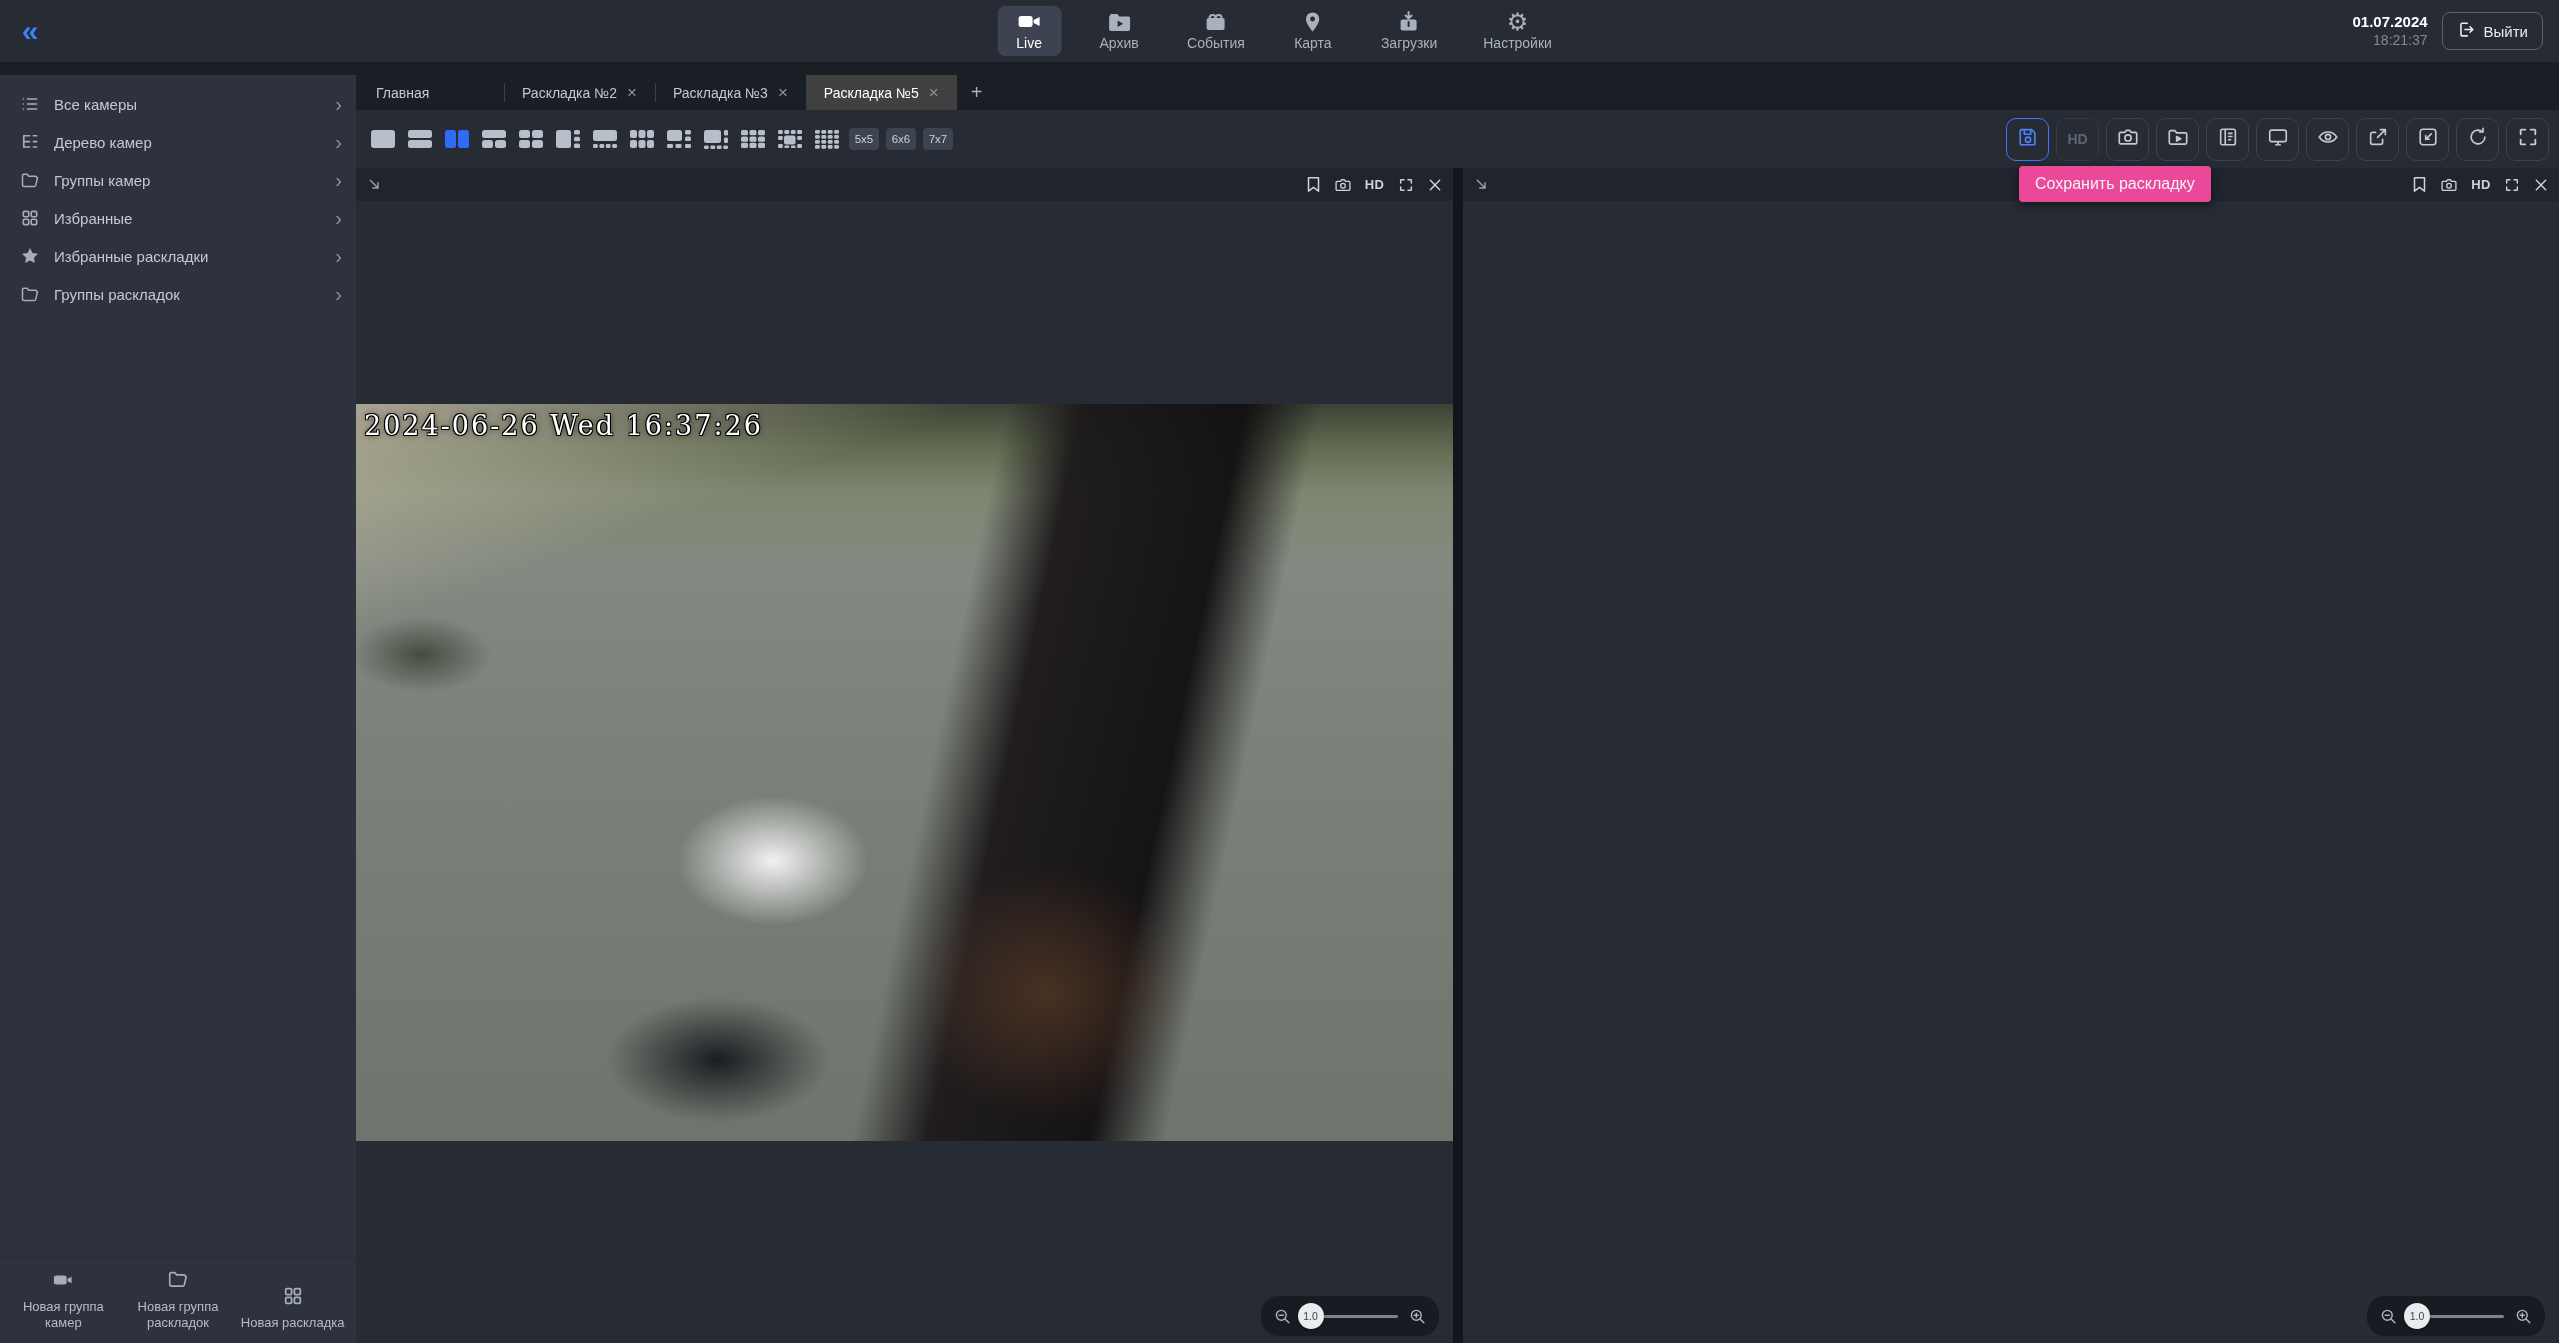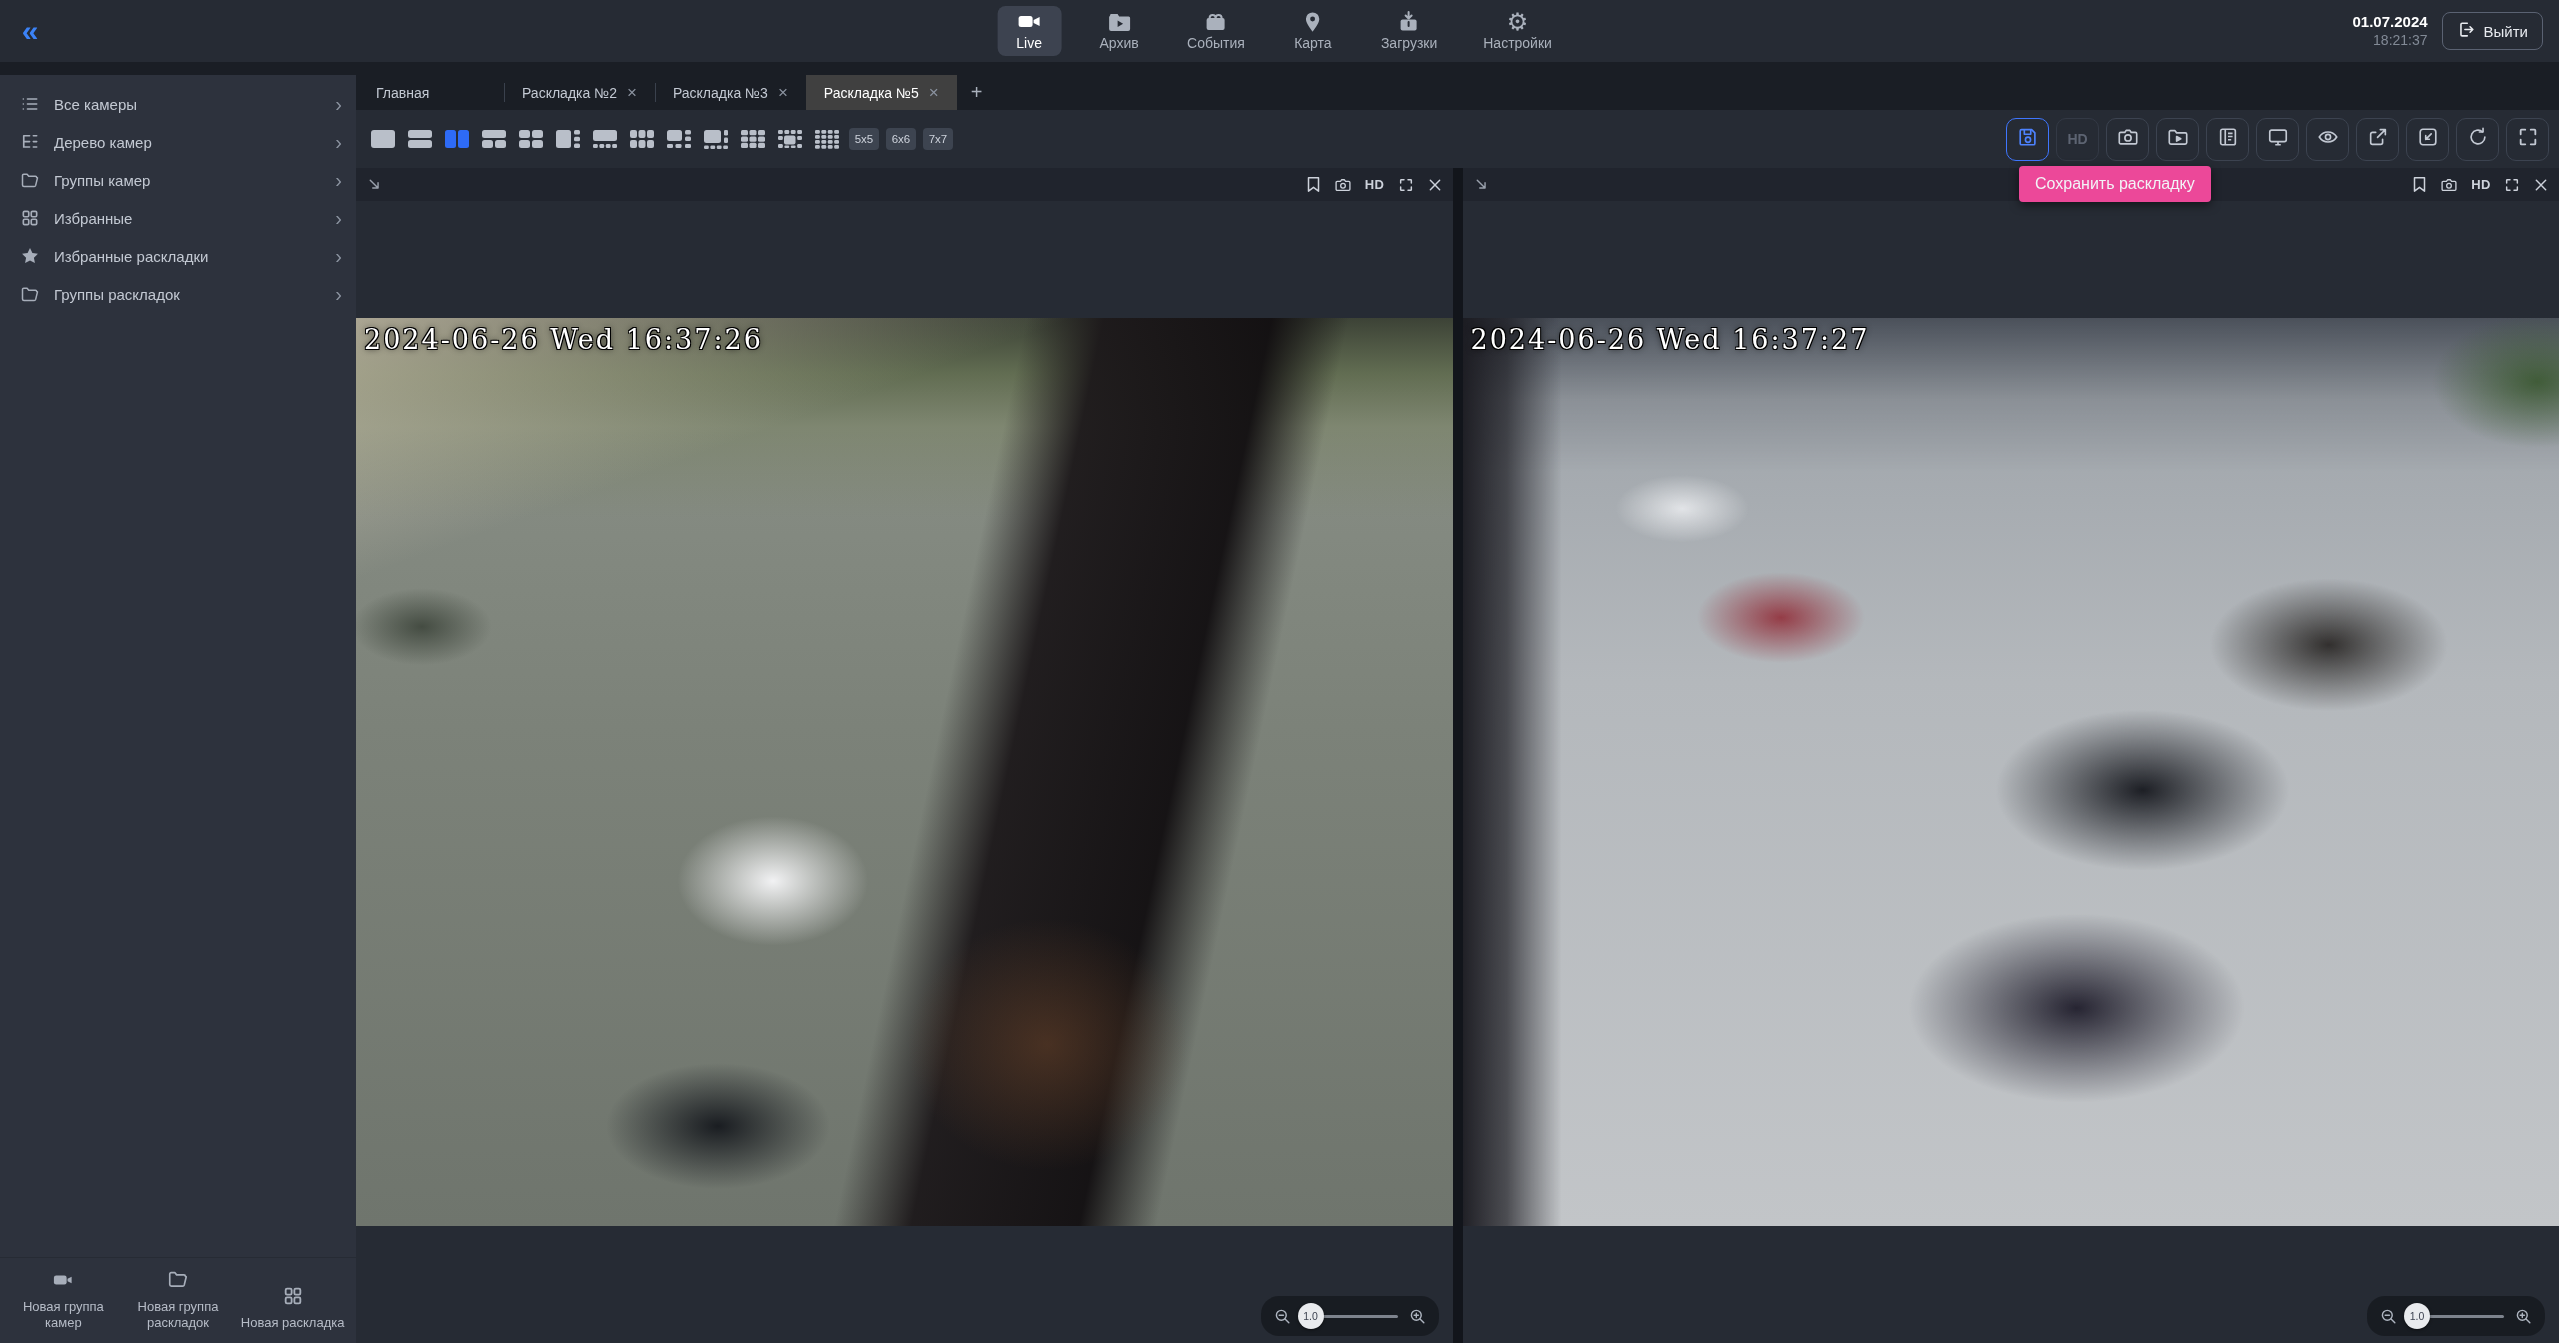--- a/index.html
+++ b/index.html
@@ -62,21 +62,21 @@
 
   
   .panels{flex:1;display:flex;gap:10px;background:#12151b;min-height:0;}
   .panel{flex:1;background:#262b34;display:flex;flex-direction:column;min-width:0;position:relative;}
   .panel-header{height:33px;background:#20242d;display:flex;align-items:center;padding:0 10px;flex:0 0 auto;}
   .panel-header .ph-left{color:#9aa1ad;}
   .panel-header .ph-right{margin-left:auto;display:flex;align-items:center;gap:13px;color:#cdd2db;}
   .panel-header .ph-right .hd-mini{font-size:13px;font-weight:bold;letter-spacing:.5px;}
   .panel-header svg{display:block;cursor:pointer;}
   .panel-body{flex:1;position:relative;display:flex;align-items:center;min-height:0;}
-  .video{width:100%;height:908px;position:relative;overflow:hidden;}
+  .video{width:100%;height:737px;position:relative;overflow:hidden;}
   .cam-ts{position:absolute;top:6px;left:8px;font-family:"DejaVu Serif",serif;font-size:27px;letter-spacing:2px;color:#fff;text-shadow:1px 1px 0 #000,-1px -1px 0 #000,1px -1px 0 #000,-1px 1px 0 #000,0 0 6px rgba(0,0,0,.8);white-space:nowrap;}
   .video-left{background:
     radial-gradient(ellipse 140px 95px at 38% 62%, rgba(248,248,250,.95), rgba(248,248,250,0) 68%),
     radial-gradient(ellipse 160px 90px at 33% 89%, rgba(22,25,30,.96), rgba(22,25,30,0) 70%),
     radial-gradient(ellipse 100px 55px at 6% 34%, rgba(58,66,56,.85), rgba(58,66,56,0) 70%),
     radial-gradient(ellipse 200px 180px at 63% 80%, rgba(118,74,44,.5), rgba(118,74,44,0) 70%),
     linear-gradient(102deg, rgba(0,0,0,0) 52%, rgba(28,24,26,.95) 58%, rgba(18,15,17,.96) 71%, rgba(0,0,0,0) 77%),
     linear-gradient(160deg, rgba(198,190,170,.8) 0%, rgba(198,190,170,0) 20%),
     linear-gradient(180deg, rgba(56,62,50,.95) 0%, rgba(90,102,72,.85) 6%, rgba(118,128,94,.5) 12%, rgba(0,0,0,0) 22%),
     linear-gradient(180deg, #8b9188 0%, #7c8279 45%, #6f756d 100%);}
@@ -604,23 +604,20 @@
                   </svg>
                 </span>
               <span>
                   <svg width="16" height="16" viewBox="0 0 24 24" fill="none" stroke="currentColor" stroke-width="2.2" stroke-linecap="round">
                     <path d="M5 5l14 14M19 5 5 19"></path>
                   </svg>
                 </span>
             </span>
           </div>
           <div class="panel-body">
-            <div class="video video-right">
-              <span class="cam-ts">2024-06-26 Wed 16:37:27</span>
-            </div>
             <div class="zoom-bar">
               <span class="mag">
                   <svg width="19" height="19" viewBox="0 0 24 24" fill="none" stroke="currentColor" stroke-width="1.8" stroke-linecap="round">
                     <circle cx="10.5" cy="10.5" r="6.2"></circle>
                     <path d="M15.2 15.2 20 20M7.8 10.5h5.4"></path>
                   </svg>
                 </span>
               <span class="zoom-slider">
                 <span class="zoom-handle">1.0</span>
               </span>

